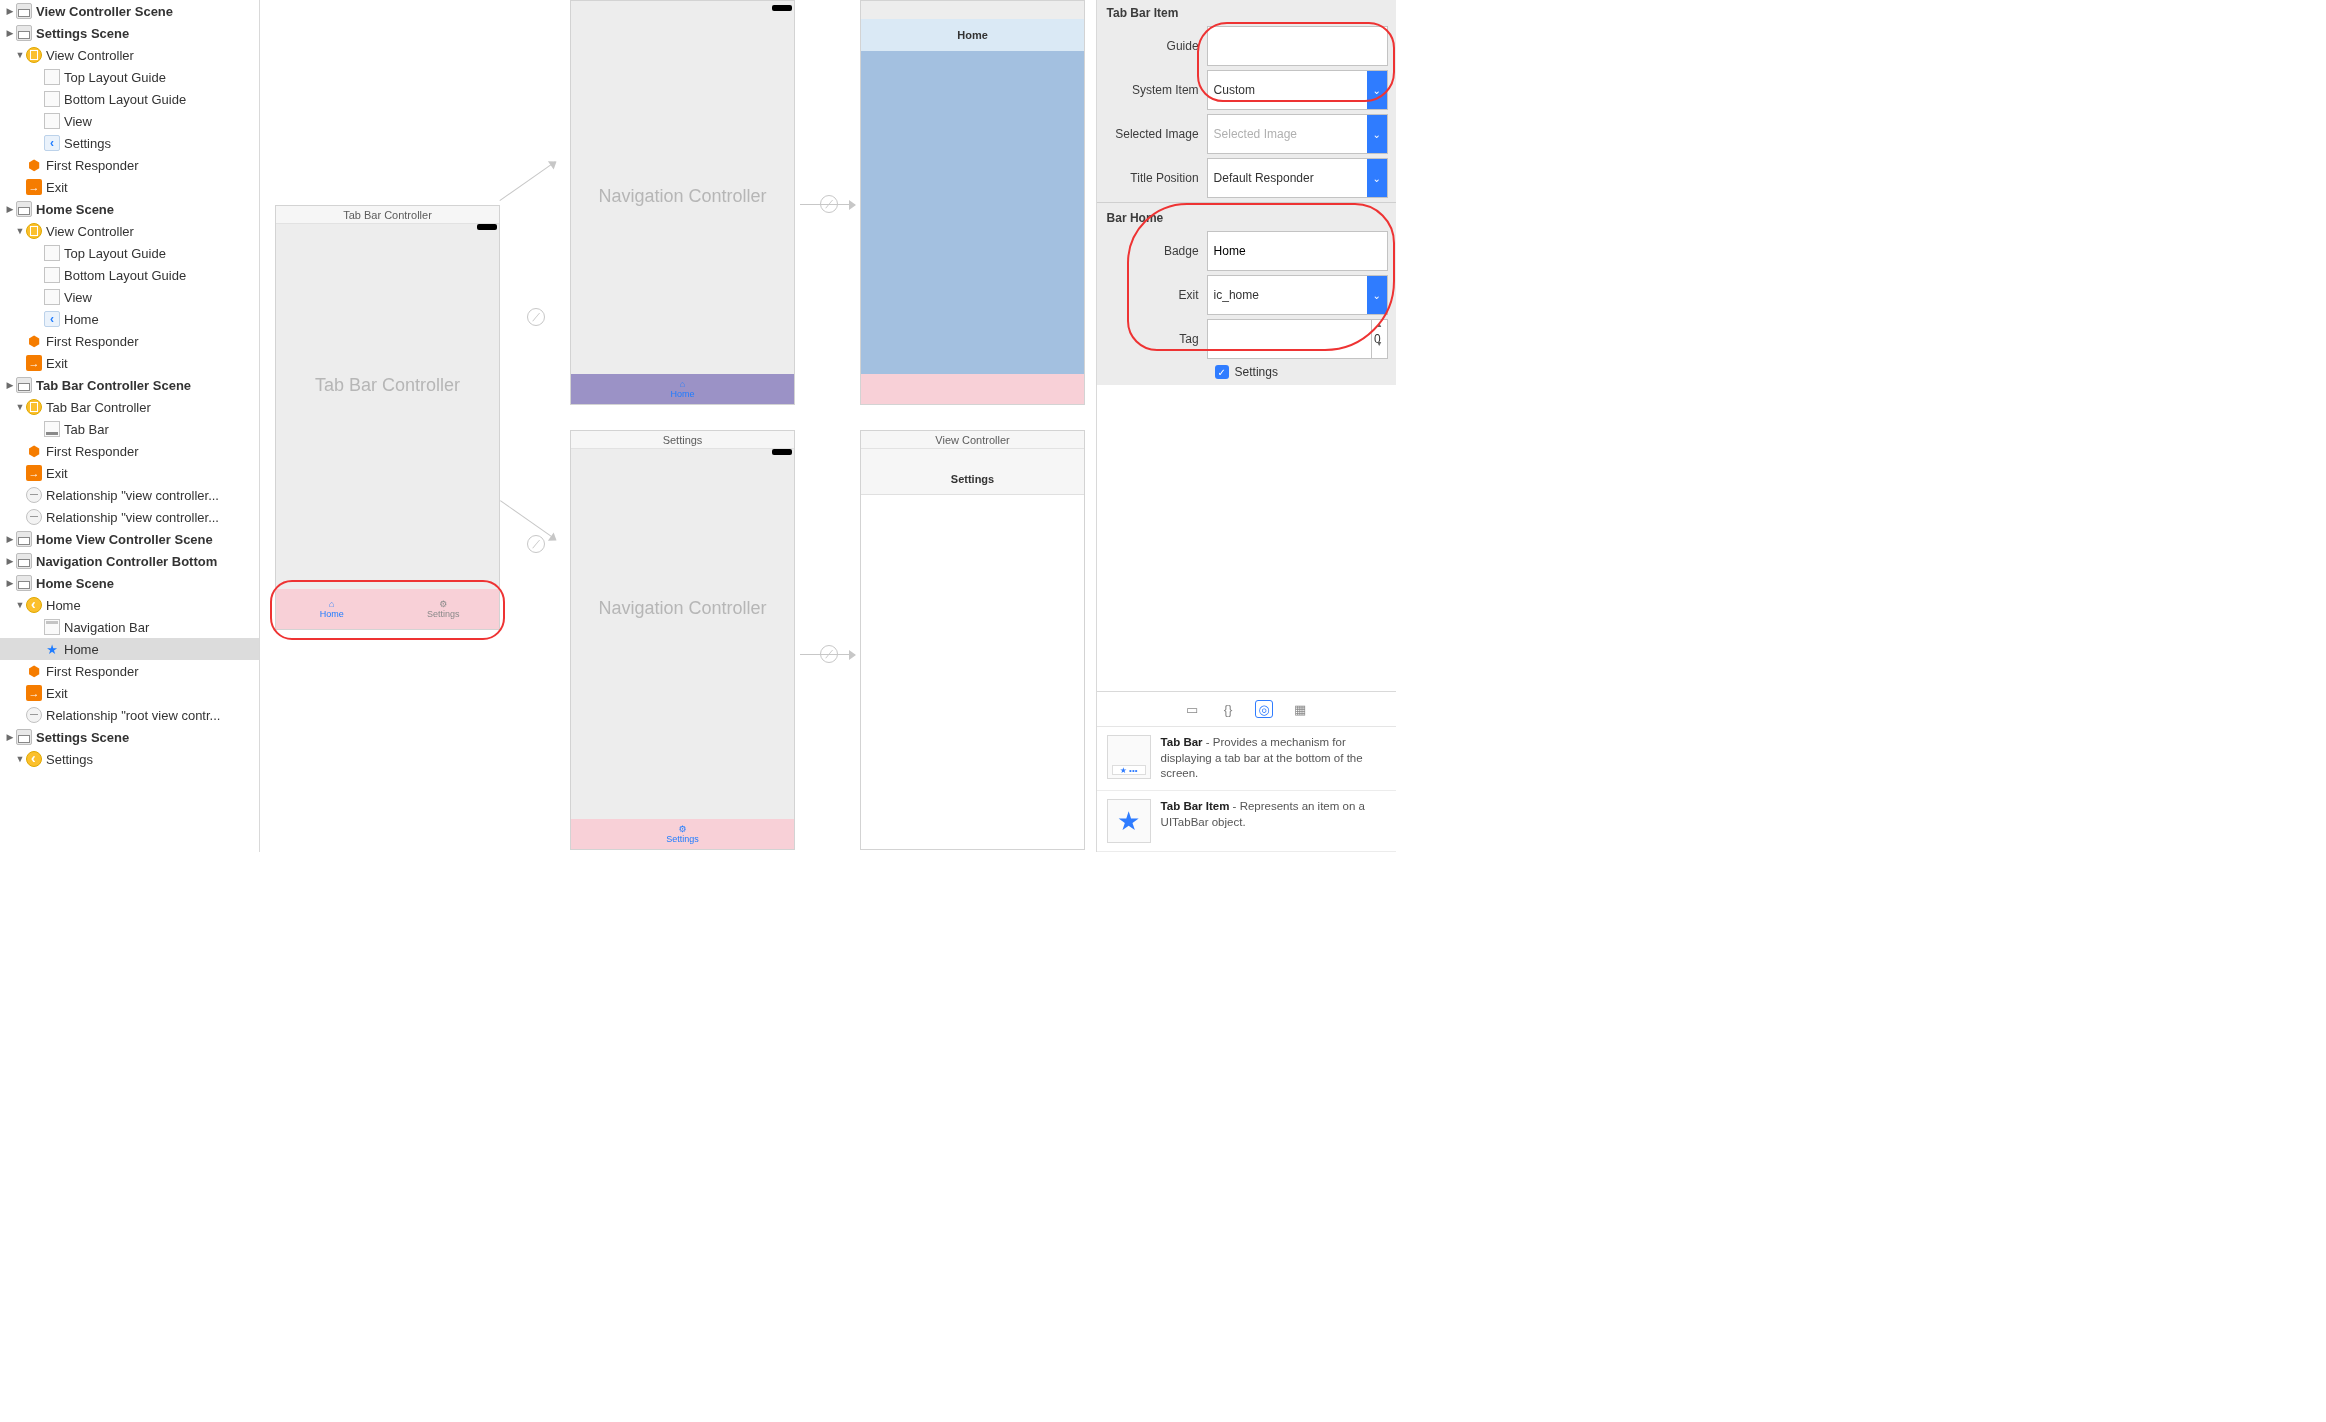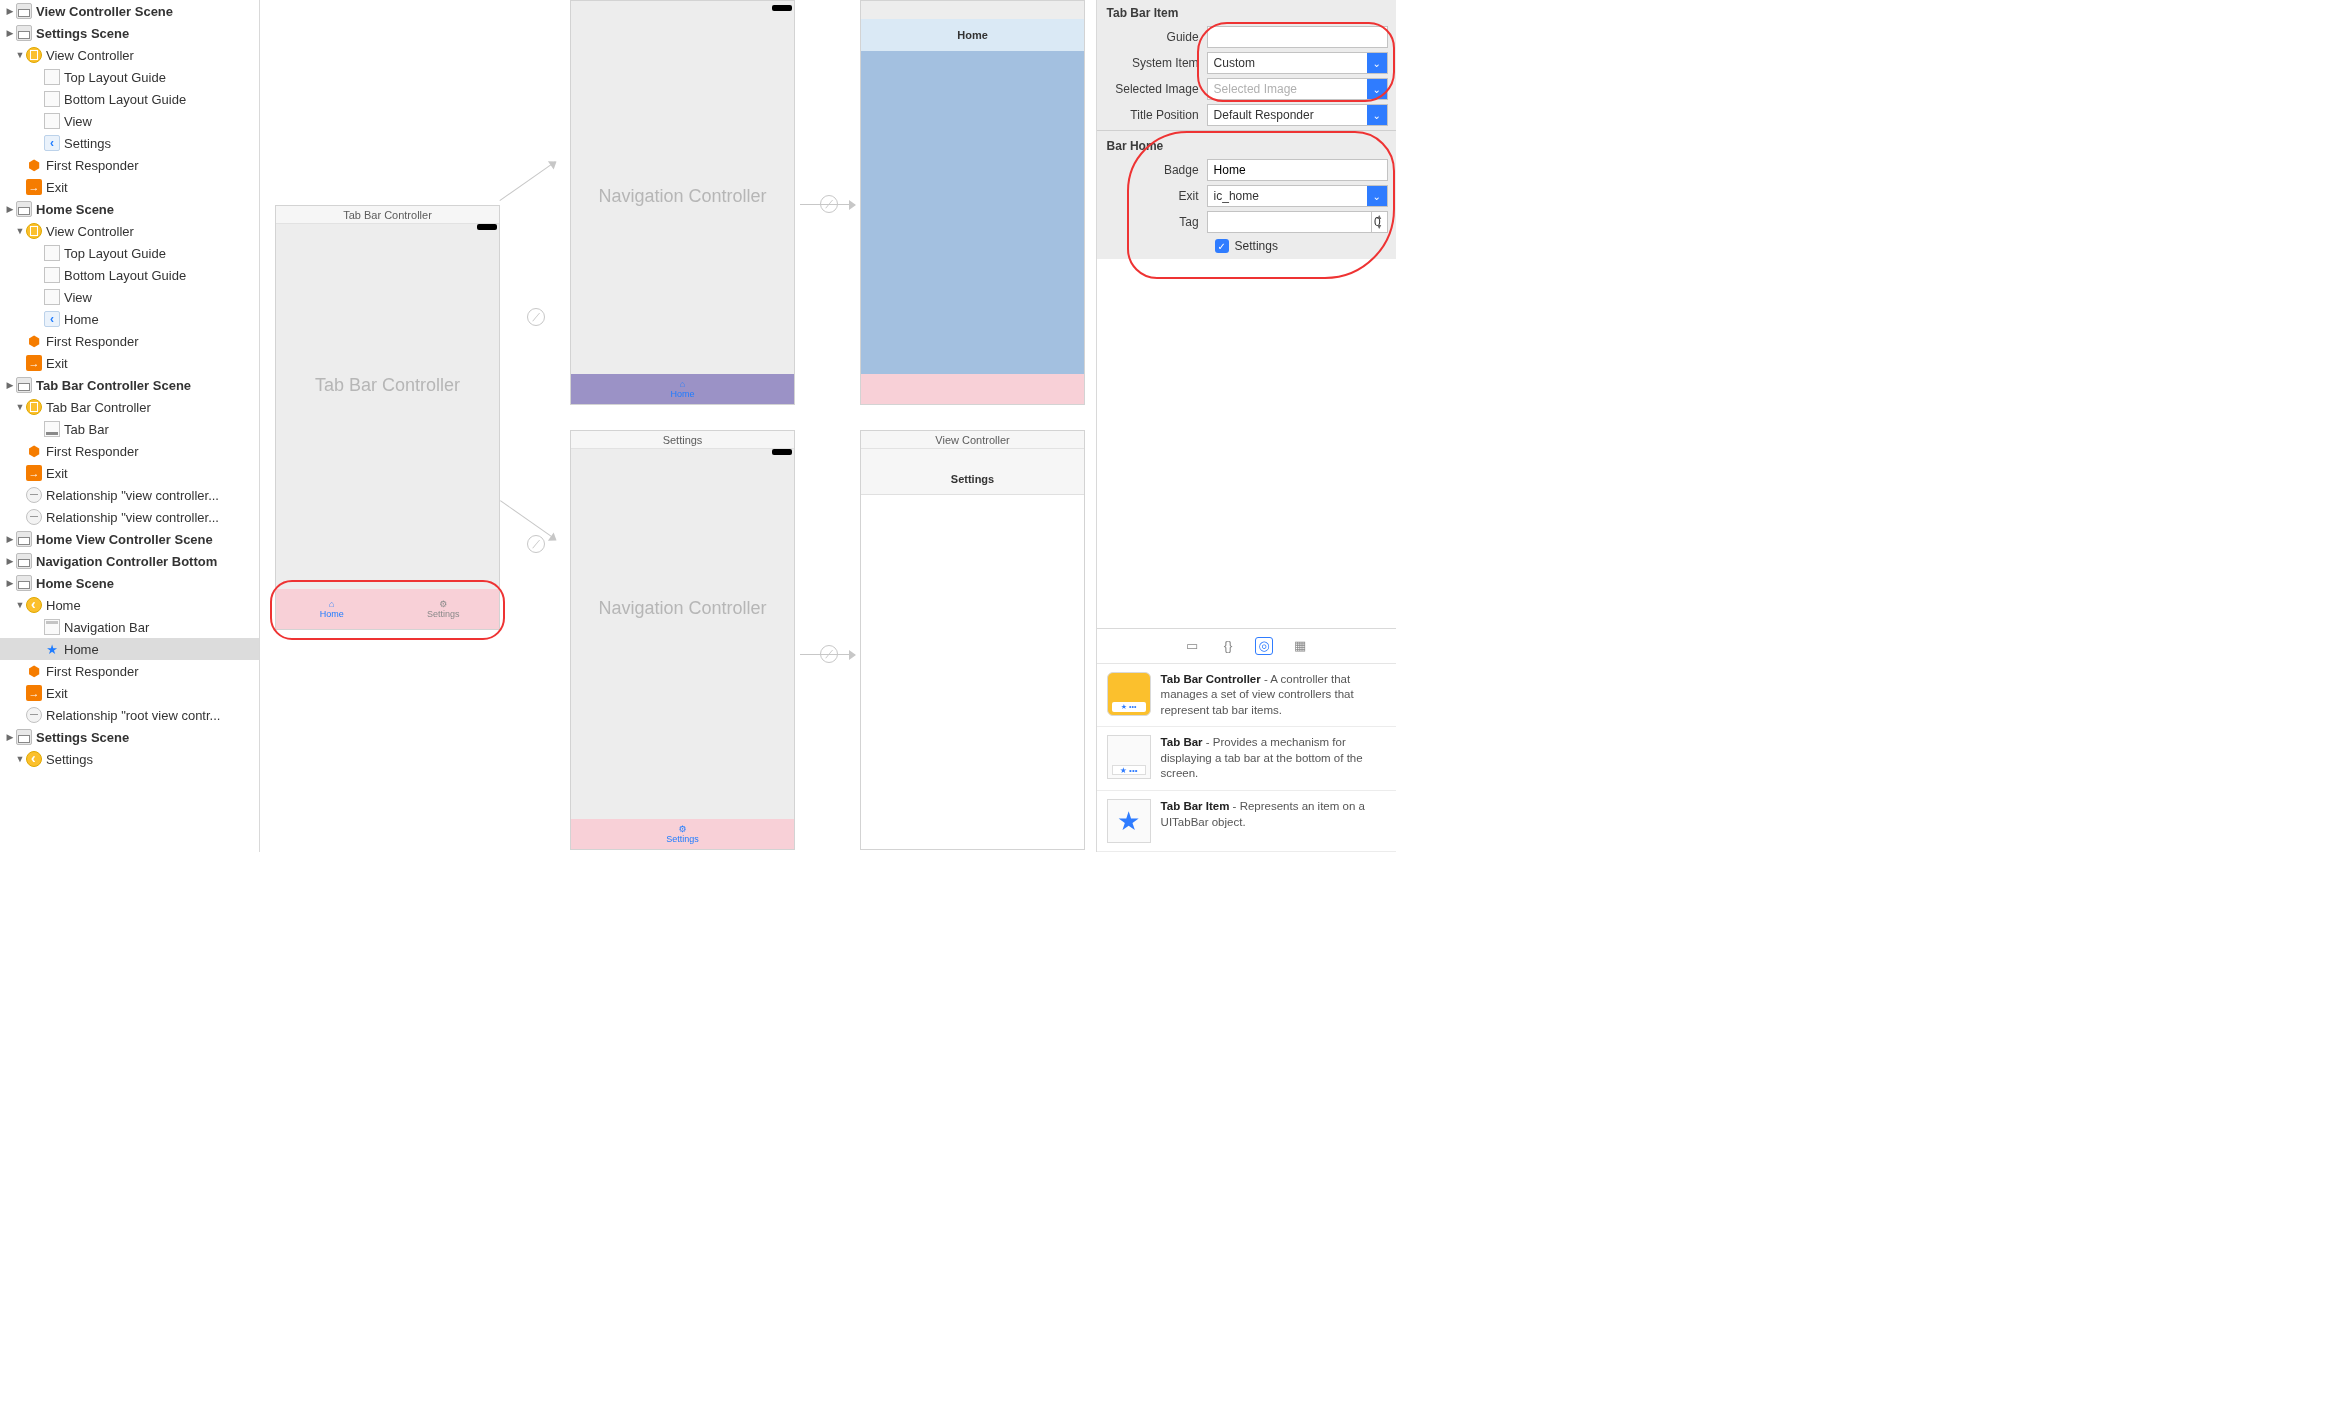--- a/index.html
+++ b/index.html
@@ -52,21 +52,21 @@
   .arrow {position:absolute; height:2px; background:transparent;}
   .arrow::after{content:'';position:absolute;left:0;right:0;top:0;border-top:1.5px solid #c7c7c7;}
   .arrow .head{position:absolute; right:-1px; top:-4px; width:0;height:0;border-left:7px solid #c7c7c7;border-top:5px solid transparent;border-bottom:5px solid transparent;}
   .segue-dot{position:absolute;width:18px;height:18px;border:1.5px solid #c7c7c7;border-radius:50%;background:#fff;display:flex;align-items:center;justify-content:center;color:#bdbdbd;font-size:11px;}
 
   
   .inspector { width: 300px; border-left:1px solid #d9d9d9; background:#ececec; display:flex; flex-direction:column;}
   .insp-group-title { font-size:12px; font-weight:600; padding:6px 10px 4px; color:#3c3c3c;}
   .insp-row { display:flex; align-items:center; padding:2px 8px 2px 0; }
   .insp-row .lab { width:110px; text-align:right; padding-right:8px; font-size:12px; color:#3c3c3c;}
-  .insp-row input[type=text], .insp-row .combo, .insp-row .num { flex:1; height:22px; border:1px solid #c3c3c3; background:#fff; font-size:12px; padding:0 6px; }
+  .insp-row input[type=text], .insp-row .combo, .insp-row .num { flex:1; height:40px; border:1px solid #c3c3c3; background:#fff; font-size:12px; padding:0 6px; }
   .insp-row .combo { display:flex; align-items:center; position:relative; padding-right:22px;}
   .insp-row .combo.disabled { color:#b0b0b0;}
   .combo .caret{position:absolute;right:0;top:0;bottom:0;width:20px;background:#2f7cff;display:flex;align-items:center;justify-content:center;color:#fff;font-size:10px;}
   .num { display:flex; align-items:center; justify-content:flex-end; padding-right:20px; position:relative;}
   .num .stepper{position:absolute;right:0;top:0;bottom:0;width:16px;border-left:1px solid #c3c3c3;display:flex;flex-direction:column;}
   .num .stepper span{flex:1;text-align:center;font-size:7px;color:#666;line-height:9px;}
   .insp-check{display:flex;align-items:center;padding:4px 8px 6px 118px;font-size:12px;}
   .insp-check .cb{width:14px;height:14px;background:#2f7cff;border-radius:3px;margin-right:6px;display:flex;align-items:center;justify-content:center;color:#fff;font-size:10px;}
   .insp-divider{height:1px; background:#cfcfcf; margin:2px 0;}
   .insp-spacer{flex:1;background:#fff;}
@@ -415,26 +415,20 @@
     <div class="insp-spacer"></div>
 
     <div class="library">
       <div class="lib-tabs">
         <div class="t">▭</div>
         <div class="t">{}</div>
         <div class="t active">◎</div>
         <div class="t">▦</div>
       </div>
       <div class="lib-item">
-        <div class="thumb" style="background:#fbc02d;border-radius:6px;">
-            <span style="position:absolute;bottom:3px;left:4px;right:4px;height:10px;background:#fff;border-radius:2px;font-size:7px;color:#2f7cff;display:flex;align-items:center;justify-content:space-around;">★ •••</span>
-          </div>
-        <div class="txt"><b>Tab Bar Controller</b><span> - A controller that manages a set of view controllers that represent tab bar items.</span></div>
-      </div>
-      <div class="lib-item">
         <div class="thumb">
             <span style="position:absolute;bottom:3px;left:4px;right:4px;height:10px;background:#fff;border:1px solid #ddd;font-size:8px;color:#2f7cff;display:flex;align-items:center;justify-content:space-around;">★ •••</span>
           </div>
         <div class="txt"><b>Tab Bar</b><span> - Provides a mechanism for displaying a tab bar at the bottom of the screen.</span></div>
       </div>
       <div class="lib-item">
         <div class="thumb">
             <span style="color:#2f7cff;font-size:26px;">★</span>
           </div>
         <div class="txt"><b>Tab Bar Item</b><span> - Represents an item on a UITabBar object.</span></div>

